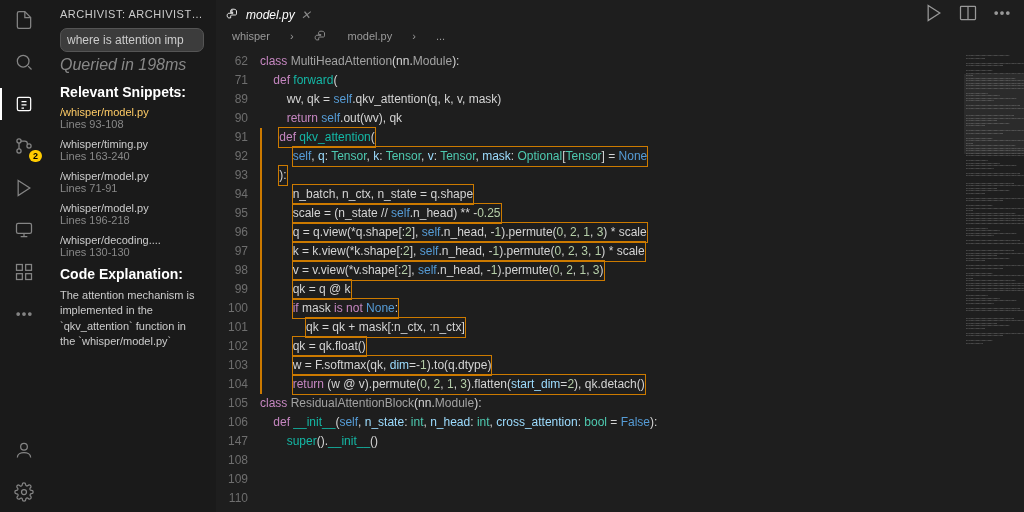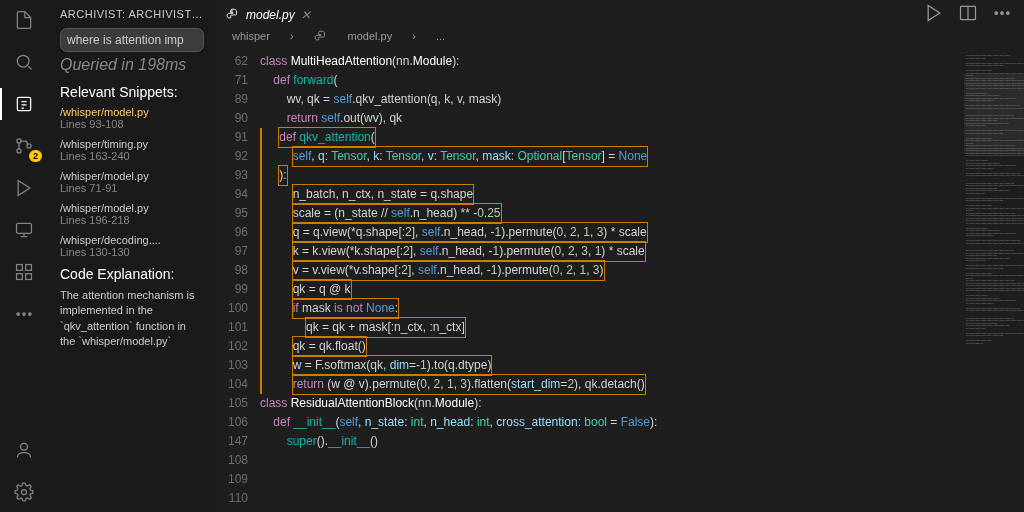--- a/index.html
+++ b/index.html
@@ -7,40 +7,40 @@
 .activity-bar{width:48px;background:#1a1a1a;display:flex;flex-direction:column;align-items:center;padding:8px 0;gap:18px}
 .activity-bar .icon{width:24px;height:24px;color:#858585;cursor:pointer;display:flex;align-items:center;justify-content:center;position:relative}
 .activity-bar .icon.active{color:#fff}
 .activity-bar .icon.active::before{content:'';position:absolute;left:-12px;top:-4px;width:2px;height:32px;background:#fff}
 .activity-bar .badge{position:absolute;bottom:-4px;right:-6px;background:#ffcc00;color:#000;font-size:9px;border-radius:8px;padding:1px 4px;font-weight:600}
 .activity-bar .bottom{margin-top:auto;display:flex;flex-direction:column;gap:18px;align-items:center}
 .sidebar{width:168px;background:#1a1a1a;padding:8px 12px;overflow:hidden}
 .sidebar-title{font-size:11px;text-transform:uppercase;color:#ccc;letter-spacing:.5px;margin-bottom:8px;white-space:nowrap;overflow:hidden;text-overflow:ellipsis}
 .search-box{background:#3c3c3c;border:1px solid #555;border-radius:7px;padding:4px 6px;font-size:12px;color:#ccc;margin-bottom:4px;width:100%}
 .query-time{font-size:16px;color:#888;font-style:italic;margin-bottom:10px}
-.section-header{font-size:14px;font-weight:400;color:#fff;margin:6px 0}
+.section-header{font-size:14px;font-weight:700;color:#fff;margin:6px 0}
 .snippet{font-size:11px;margin-bottom:8px;cursor:pointer}
 .snippet.active .path{color:#ffcc66}
 .snippet .path{color:#ccc;display:block}
 .snippet .lines{color:#888;display:block}
 .explanation{font-size:11px;color:#ccc;line-height:1.4;margin-top:4px}
 .main{flex:1;display:flex;flex-direction:column;background:#1e1e1e}
 .tab-bar{height:30px;background:#1e1e1e;display:flex;align-items:center;position:relative}
 .tab{background:#1e1e1e;height:30px;display:flex;align-items:center;padding:0 10px;gap:6px;font-size:12px;color:#fff;font-style:italic;border-bottom:1px solid #007acc00}
 .tab .dot{width:10px;height:10px;border-radius:50%;background:transparent;color:#888;display:flex;align-items:center;justify-content:center;font-size:12px}
 .tab-bar .actions{margin-left:auto;display:flex;gap:14px;padding-right:12px;color:#999}
 .breadcrumb{height:22px;display:flex;align-items:flex-start;padding:0 16px;font-size:11px;color:#999;gap:20px}
 .editor{flex:1;display:flex;overflow:hidden;font-family:Menlo,Consolas,monospace;font-size:12px;line-height:19px}
 .gutter{width:44px;text-align:right;color:#6e6e6e;padding-right:12px;user-select:none}
 .code{flex:1;position:relative;white-space:pre;color:#d4d4d4}
 .hl{border:1px solid #cc7a00;display:inline-block;margin:-1px}
 .hl-line-start{border-left:2px solid #cc7a00;padding-left:4px}
 .kw{color:#c586c0}
 .fn{color:#14b8a6}
-.cls{color:#ffffff}
+.cls{color:#a3a3a3}
 .num{color:#b5cea8}
 .self{color:#569cd6}
 .param{color:#9cdcfe}
 .type{color:#4ec9b0}
 .minimap{width:60px;background:#1e1e1e;position:relative;overflow:hidden}
 .minimap-content{font-size:2px;line-height:2.5px;color:#555;padding:2px;white-space:pre;font-family:monospace}
 .minimap-viewport{position:absolute;left:0;right:0;top:22px;height:80px;background:rgba(255,255,255,.06)}
 svg{width:20px;height:20px;stroke:currentColor;fill:none;stroke-width:1.5}
 .file-icon{width:14px;height:14px}
 </style>

